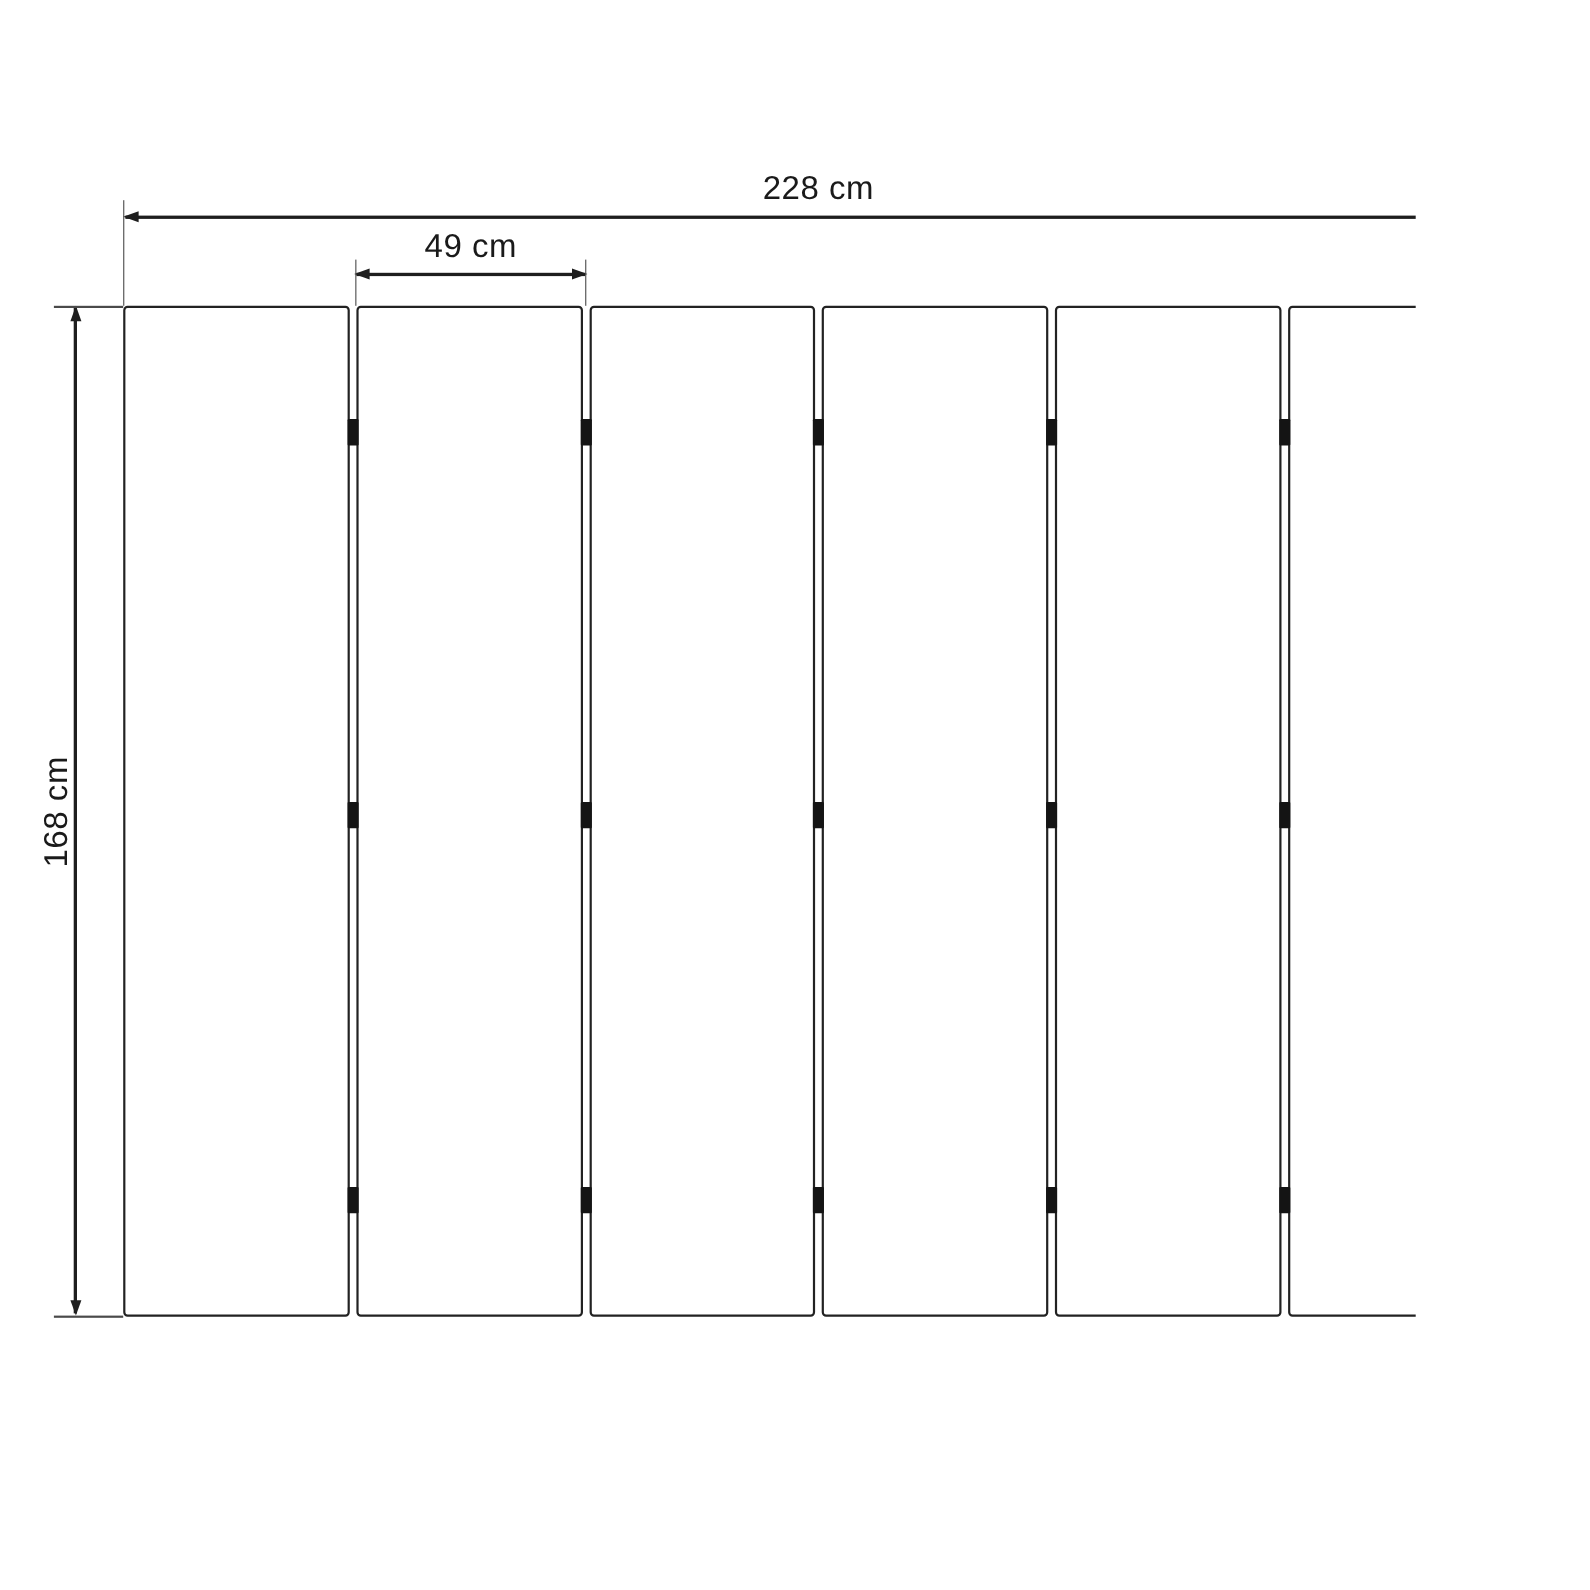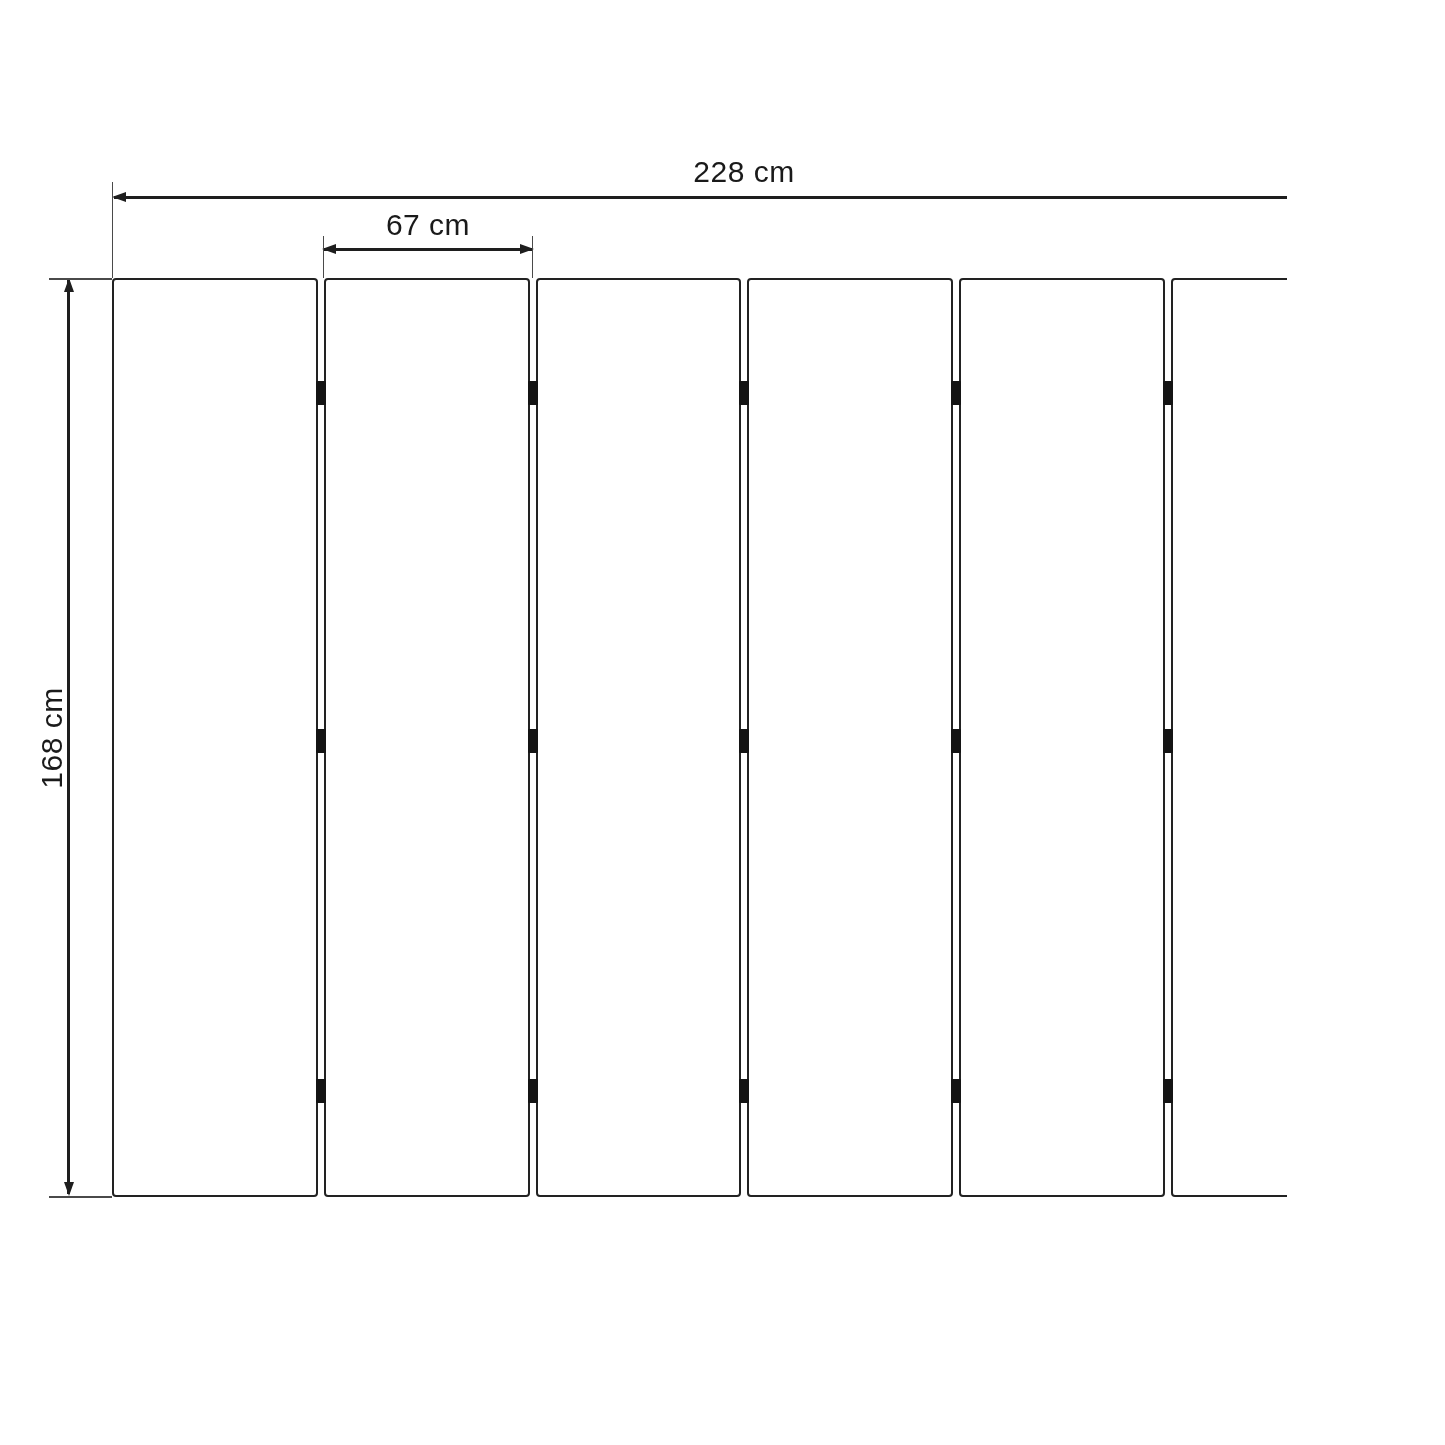--- a/index.html
+++ b/index.html
@@ -73,21 +73,21 @@
 <body>
 
 <div class="canvas">
 
   <div class="dim-label label-total">228 cm</div>
   <div class="dim-line-h" style="left:114px;top:179.5px;width:1261px;">
     <span class="arrow left"></span>
     <span class="arrow right"></span>
   </div>
 
-  <div class="dim-label label-panel">67 cm</div>
+  <div class="dim-label label-panel">49 cm</div>
   <div class="dim-line-h" style="left:324px;top:231.5px;width:208px;">
     <span class="arrow left"></span>
     <span class="arrow right"></span>
   </div>
 
   <div class="dim-label label-height">168 cm</div>
   <div class="dim-line-v" style="left:67px;top:264px;height:914px;">
     <span class="arrow up"></span>
     <span class="arrow down"></span>
   </div>

